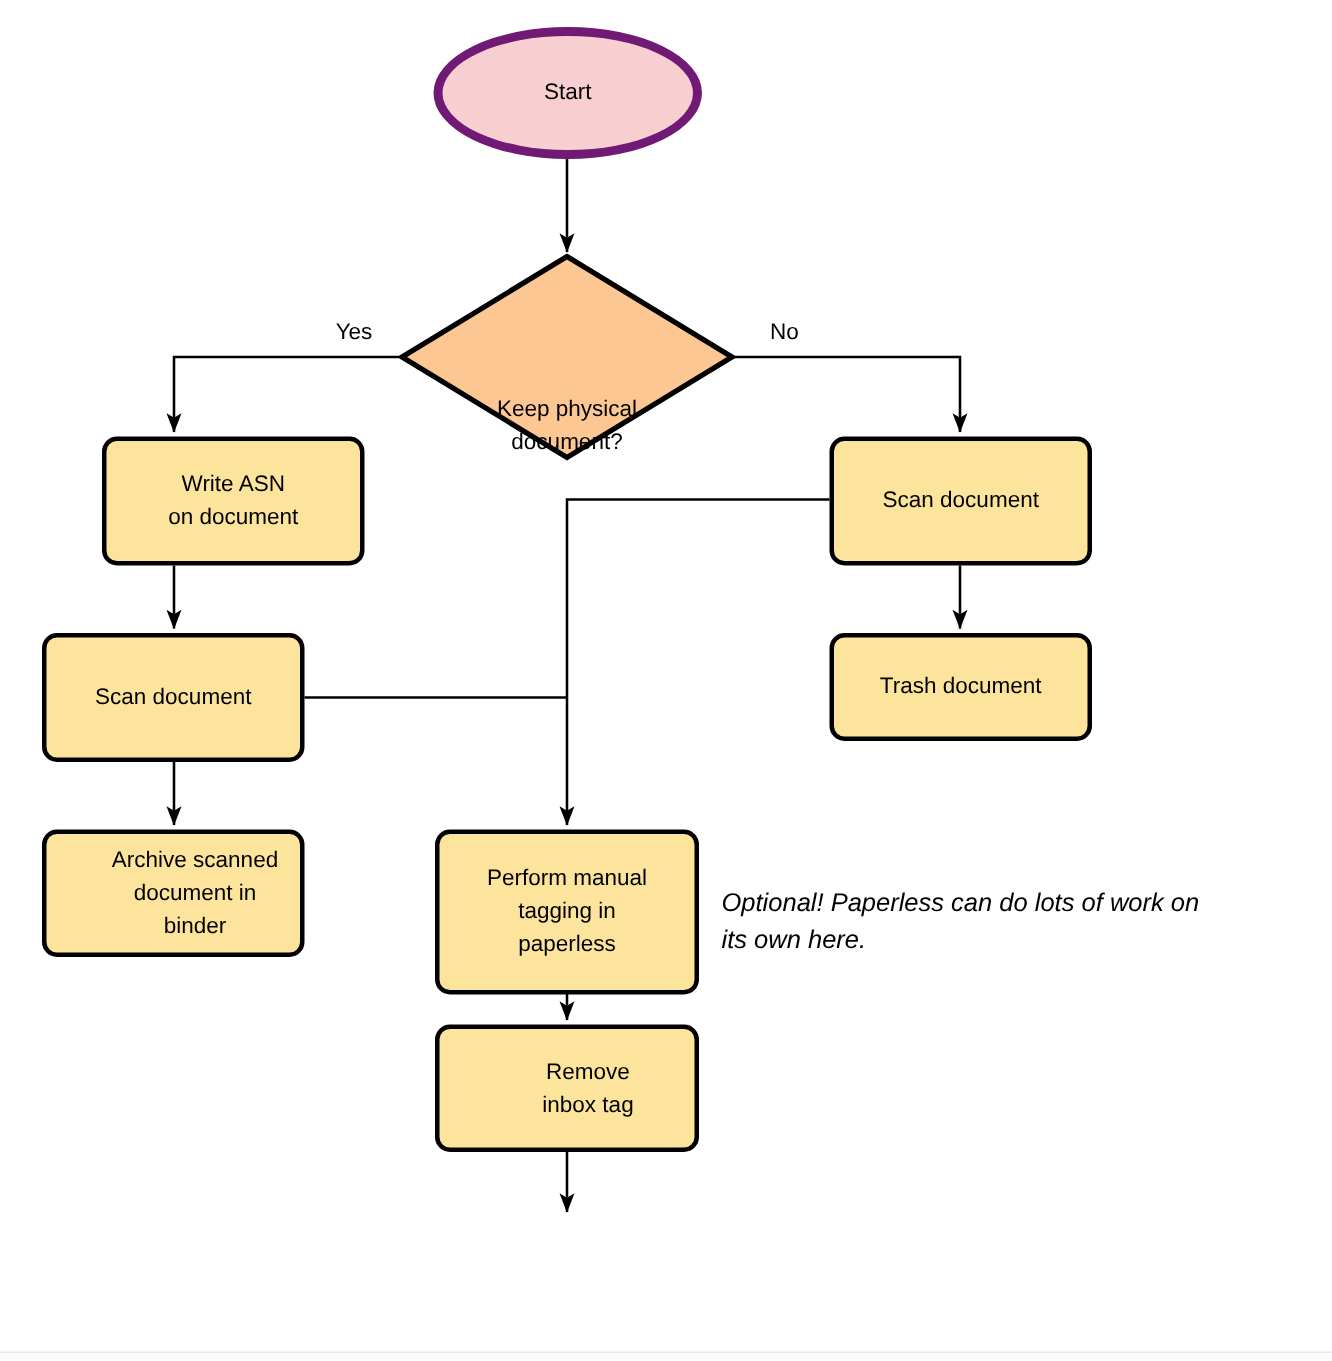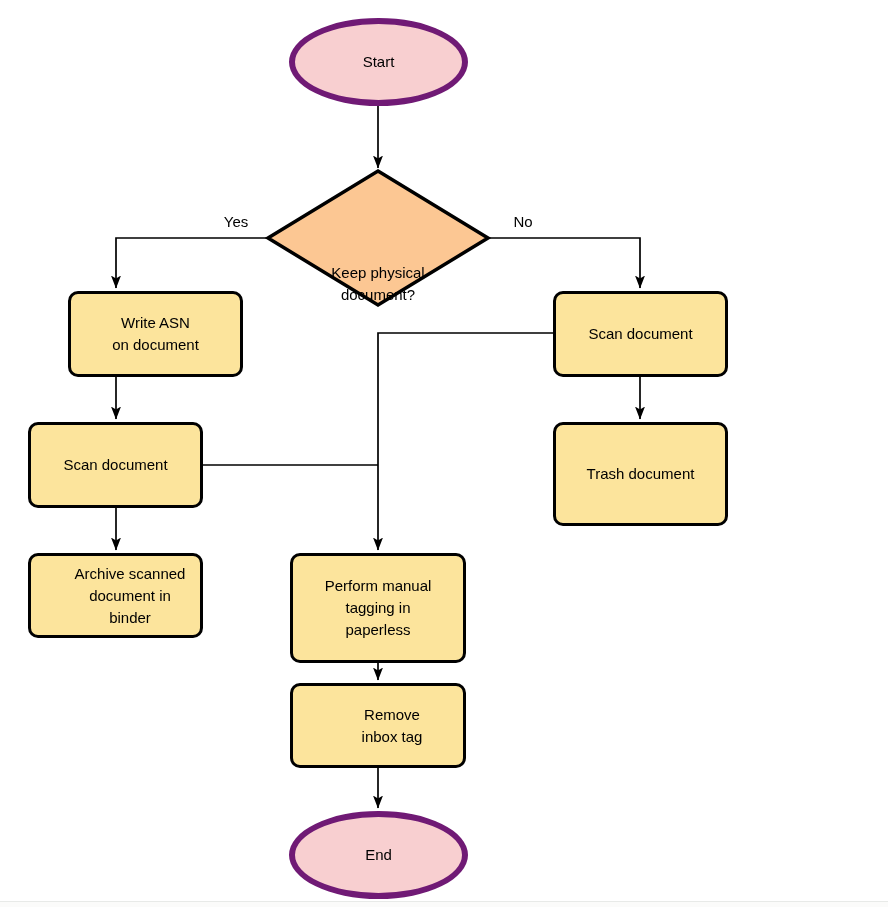--- a/index.html
+++ b/index.html
@@ -107,34 +107,33 @@
   <div class="node process" style="left: 28px; top: 553px; width: 175px; height: 85px; background-color: rgb(252, 228, 156); padding-left: 29px;">
     <span class="label">Archive scanned
 document in
 binder</span>
   </div>
 
   <div class="node process" style="left: 553px; top: 291px; width: 175px; height: 86px; background-color: rgb(252, 228, 156);">
     <span class="label">Scan document</span>
   </div>
 
-  <div class="node process" style="left: 553px; top: 422px; width: 175px; height: 104px; background-color: rgb(252, 228, 156);">
+  <div class="node process" style="left: 553px; top: 422px; width: 175px; height: 72px; background-color: rgb(252, 228, 156);">
     <span class="label">Trash document</span>
   </div>
 
   <div class="node process" style="left: 290px; top: 553px; width: 176px; height: 110px; background-color: rgb(252, 228, 156);">
     <span class="label">Perform manual
 tagging in
 paperless</span>
   </div>
 
   <div class="node process" style="left: 290px; top: 683px; width: 176px; height: 85px; background-color: rgb(252, 228, 156); padding-left: 28px;">
     <span class="label">Remove
 inbox tag</span>
   </div>
 
-  <div class="node terminator" style="left: 289px; top: 811px; width: 179px; height: 88px; background-color: rgb(248, 207, 208);">
-    <span class="label">End</span>
-  </div>
 
+  <div class="note" style="left:481px; top:589px; width:400px;">Optional! Paperless can do lots of work on
+its own here.</div>
 
   <div class="bottom-strip"></div>
 </div>
 
 </body></html>

